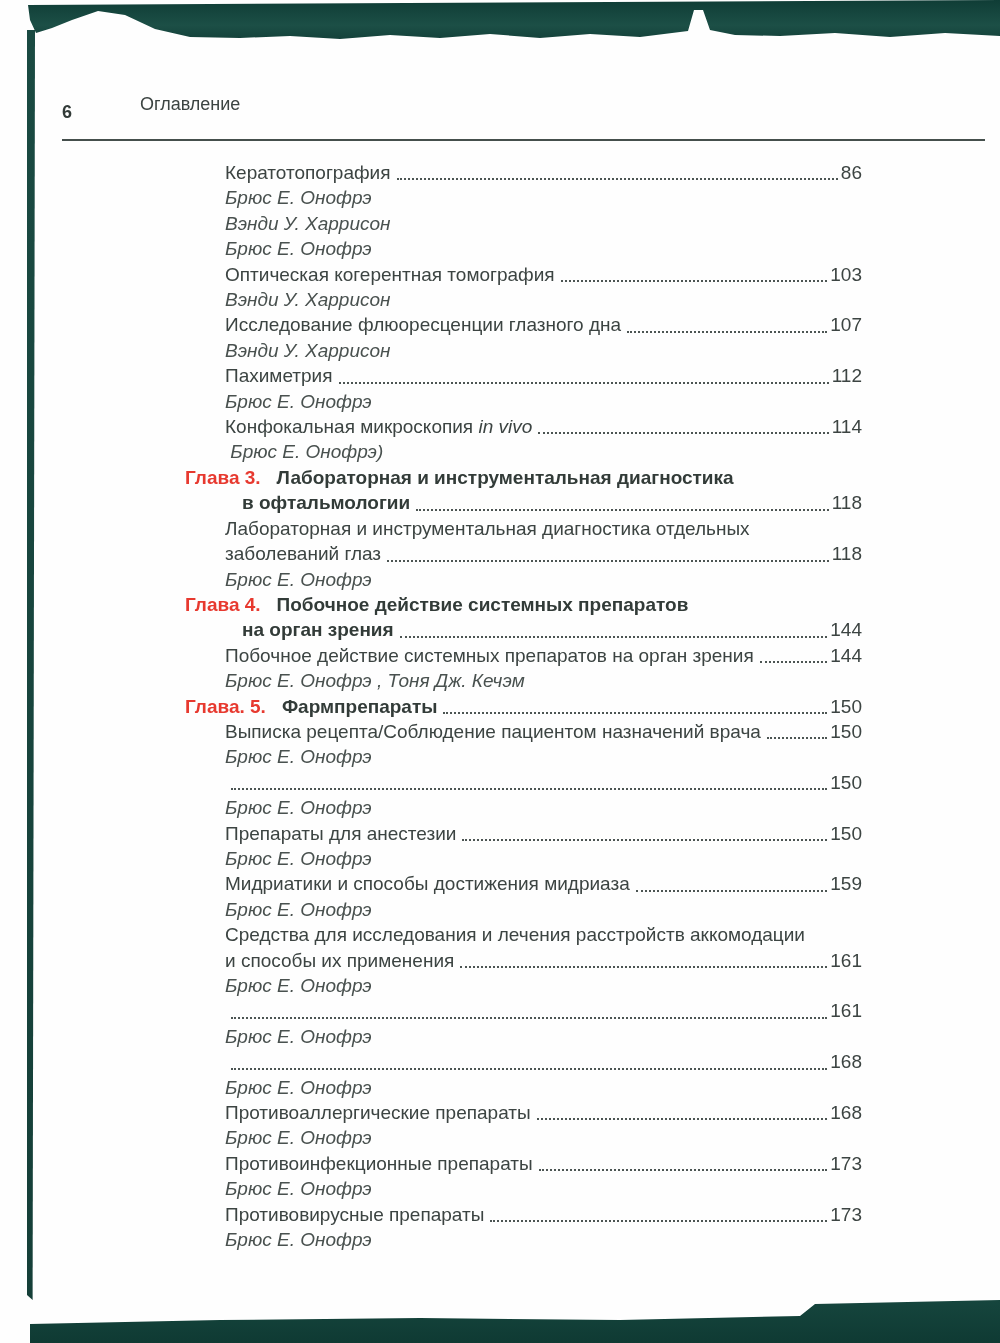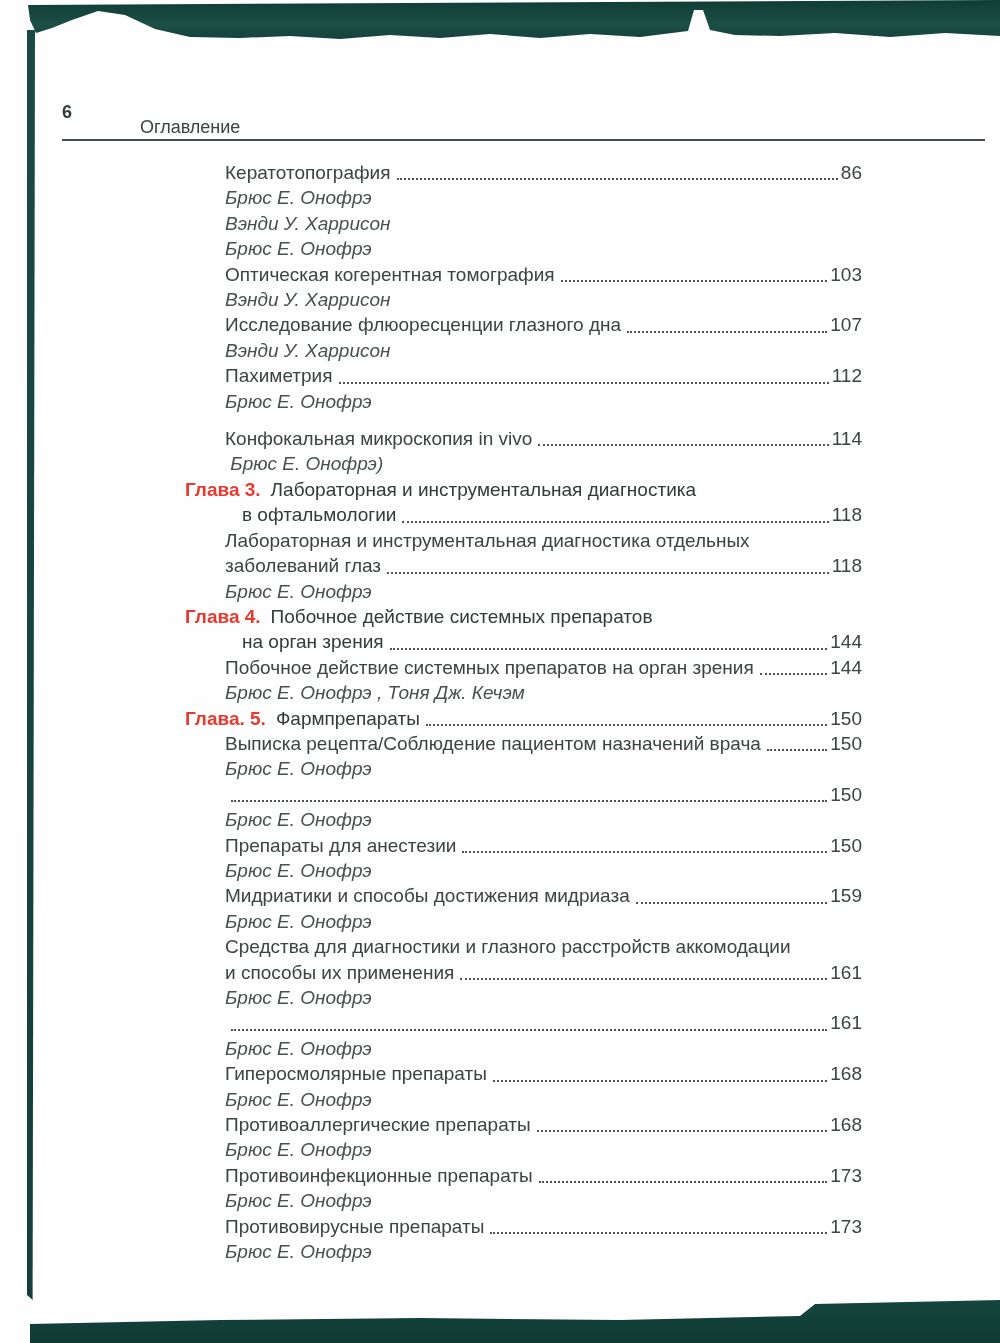--- a/index.html
+++ b/index.html
@@ -35,21 +35,21 @@
     left:0;top:1298px;width:1000px;height:45px;
     clip-path:polygon(30px 26px,220px 22px,420px 20px,620px 22px,800px 18px,815px 6px,1000px 2px,1000px 45px,30px 45px);
     background:linear-gradient(180deg,#16463e,#0f3a33);
   }
   
   .folio{
     position:absolute;left:62px;top:102px;
     font-size:18px;font-weight:bold;color:var(--bold);
   }
   .running-title{
-    position:absolute;left:140px;top:117px;
+    position:absolute;left:140px;top:94px;
     font-size:18px;color:var(--text);
   }
   .head-rule{
     position:absolute;left:62px;top:139px;width:923px;height:2px;
     background:#454f4c;
   }
   
   .toc{
     position:absolute;left:185px;top:160px;width:677px;
     font-size:19px;line-height:25.4px;
@@ -58,24 +58,24 @@
   .entry{padding-left:40px;}
   .line{display:flex;align-items:flex-end;}
   .line .txt{white-space:nowrap;}
   .leader{
     flex:1 1 auto;min-width:10px;
     border-bottom:2.4px dotted var(--dots);
     margin:0 3px 5px 6px;
   }
   .pagenum{white-space:nowrap;color:var(--text);}
   .author{font-style:italic;color:var(--author);}
-  .chapter .chap-label{color:var(--red);font-weight:bold;margin-right:10px;}
-  .chapter .chap-title{font-weight:normal;color:var(--bold);}
+  .chapter .chap-label{color:var(--red);font-weight:bold;margin-right:16px;}
+  .chapter .chap-title{font-weight:bold;color:var(--bold);}
   .chap-indent{display:inline-block;width:57px;flex:0 0 57px;}
-  .ital{margin-top:12px;}
+  .ital{font-style:italic;}
 </style>
 </head>
 <body>
 
 <div class="page">
 
   <div class="edge edge-top"></div>
   <div class="edge edge-left"></div>
   <div class="edge edge-bottom"></div>
 
@@ -208,39 +208,38 @@
       <div class="block entry">
         <div class="line">
           <span class="txt">Мидриатики и способы достижения мидриаза</span>
           <span class="leader"></span>
           <span class="pagenum">159</span>
         </div>
         <div class="author">Брюс Е. Онофрэ</div>
       </div>
       <div class="block entry">
         <div class="line">
-          <span class="txt">Средства для диагностики и глазного расстройств аккомодации</span>
+          <span class="txt">Средства для исследования и лечения расстройств аккомодации</span>
         </div>
         <div class="line">
           <span class="txt">и способы их применения</span>
           <span class="leader"></span>
           <span class="pagenum">161</span>
         </div>
         <div class="author">Брюс Е. Онофрэ</div>
       </div>
       <div class="block entry">
         <div class="line">
           <span class="leader"></span>
           <span class="pagenum">161</span>
         </div>
         <div class="author">Брюс Е. Онофрэ</div>
       </div>
       <div class="block entry">
         <div class="line">
-          <span class="txt">Гиперосмолярные препараты</span>
           <span class="leader"></span>
           <span class="pagenum">168</span>
         </div>
         <div class="author">Брюс Е. Онофрэ</div>
       </div>
       <div class="block entry">
         <div class="line">
           <span class="txt">Противоаллергические препараты</span>
           <span class="leader"></span>
           <span class="pagenum">168</span>

